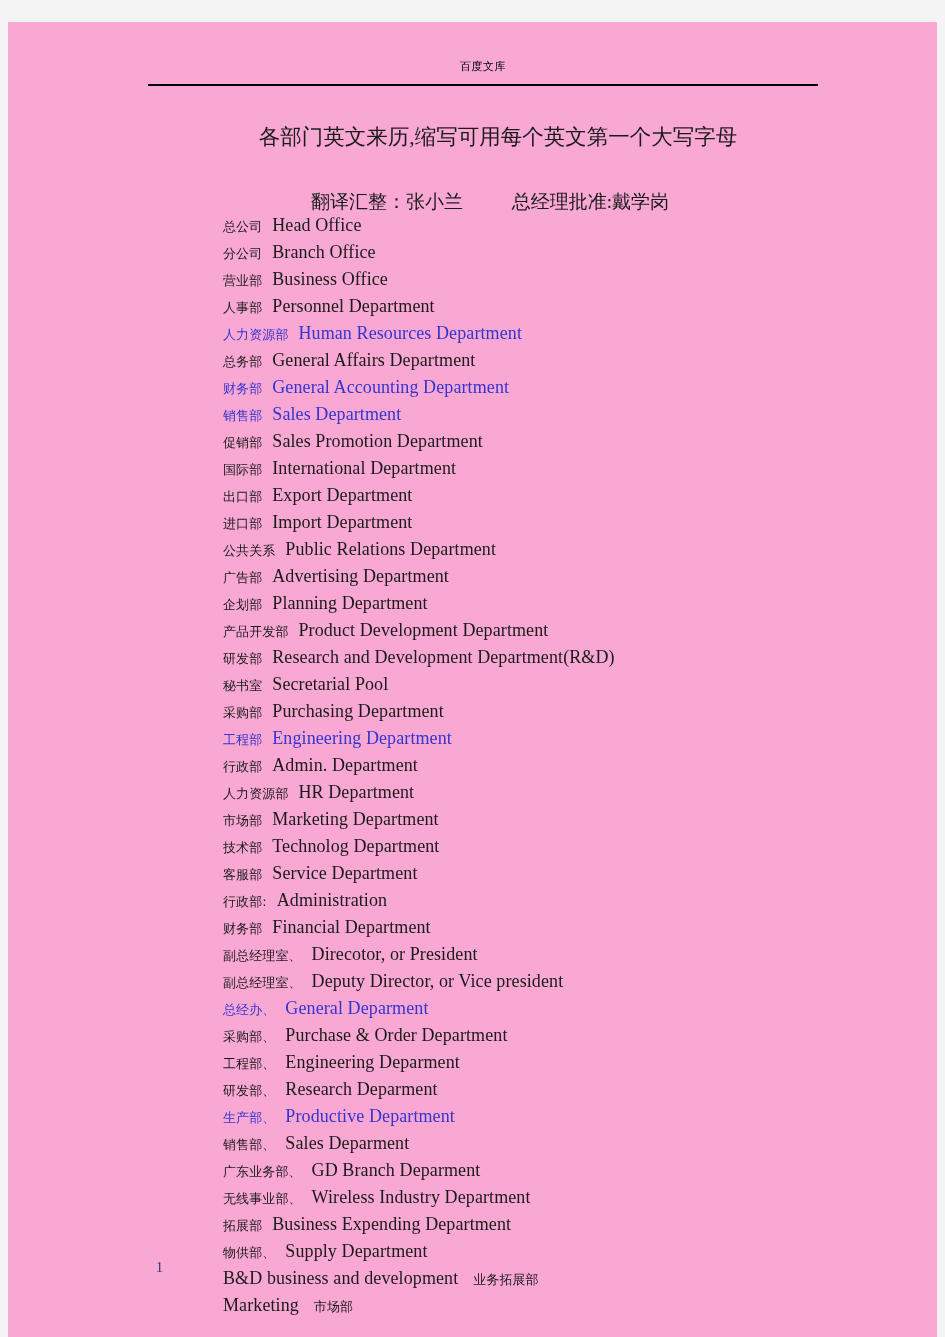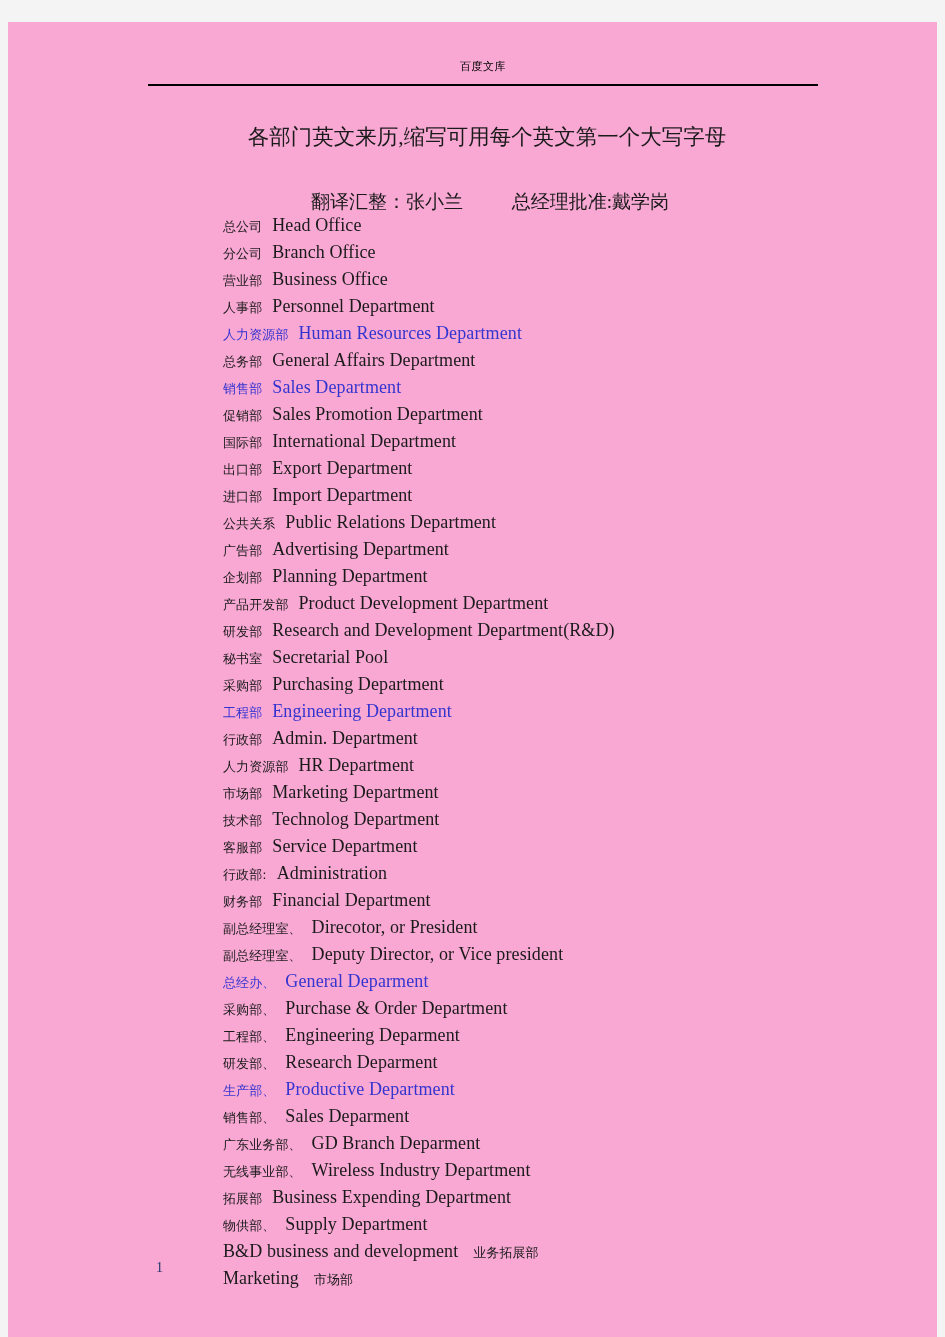--- a/index.html
+++ b/index.html
@@ -43,21 +43,21 @@
     left: 140px;
     top: 62px;
     width: 670px;
     height: 0;
     border-top: 2px solid #000000;
   }
 
   
   .doc-title {
     position: absolute;
-    left: 124px;
+    left: 135px;
     top: 100px;
     width: 710px;
     text-align: center;
     font-size: 21.5px;
     line-height: 30px;
     color: #1a1a1a;
     font-family: "Liberation Serif", "DejaVu Serif", serif;
     white-space: nowrap;
   }
 
@@ -134,20 +134,21 @@
     <span class="approver">总经理批准:戴学岗</span>
   </div>
 
   <div class="entry-list" id="entry-list">
       <div class="entry"><span class="cn">总公司</span>&nbsp;&nbsp;<span class="en">Head  Office</span></div>
       <div class="entry"><span class="cn">分公司</span>&nbsp;&nbsp;<span class="en">Branch  Office</span></div>
       <div class="entry"><span class="cn">营业部</span>&nbsp;&nbsp;<span class="en">Business  Office</span></div>
       <div class="entry"><span class="cn">人事部</span>&nbsp;&nbsp;<span class="en">Personnel  Department</span></div>
       <div class="entry blue"><span class="cn">人力资源部</span>&nbsp;&nbsp;<span class="en">Human  Resources  Department</span></div>
       <div class="entry"><span class="cn">总务部</span>&nbsp;&nbsp;<span class="en">General  Affairs  Department</span></div>
+      <div class="entry blue"><span class="cn">财务部</span>&nbsp;&nbsp;<span class="en">General  Accounting  Department</span></div>
       <div class="entry blue"><span class="cn">销售部</span>&nbsp;&nbsp;<span class="en">Sales  Department</span></div>
       <div class="entry"><span class="cn">促销部</span>&nbsp;&nbsp;<span class="en">Sales  Promotion  Department</span></div>
       <div class="entry"><span class="cn">国际部</span>&nbsp;&nbsp;<span class="en">International  Department</span></div>
       <div class="entry"><span class="cn">出口部</span>&nbsp;&nbsp;<span class="en">Export  Department</span></div>
       <div class="entry"><span class="cn">进口部</span>&nbsp;&nbsp;<span class="en">Import  Department</span></div>
       <div class="entry"><span class="cn">公共关系</span>&nbsp;&nbsp;<span class="en">Public  Relations  Department</span></div>
       <div class="entry"><span class="cn">广告部</span>&nbsp;&nbsp;<span class="en">Advertising  Department</span></div>
       <div class="entry"><span class="cn">企划部</span>&nbsp;&nbsp;<span class="en">Planning  Department</span></div>
       <div class="entry"><span class="cn">产品开发部</span>&nbsp;&nbsp;<span class="en">Product  Development  Department</span></div>
       <div class="entry"><span class="cn">研发部</span>&nbsp;&nbsp;<span class="en">Research  and  Development  Department(R&amp;D)</span></div>

